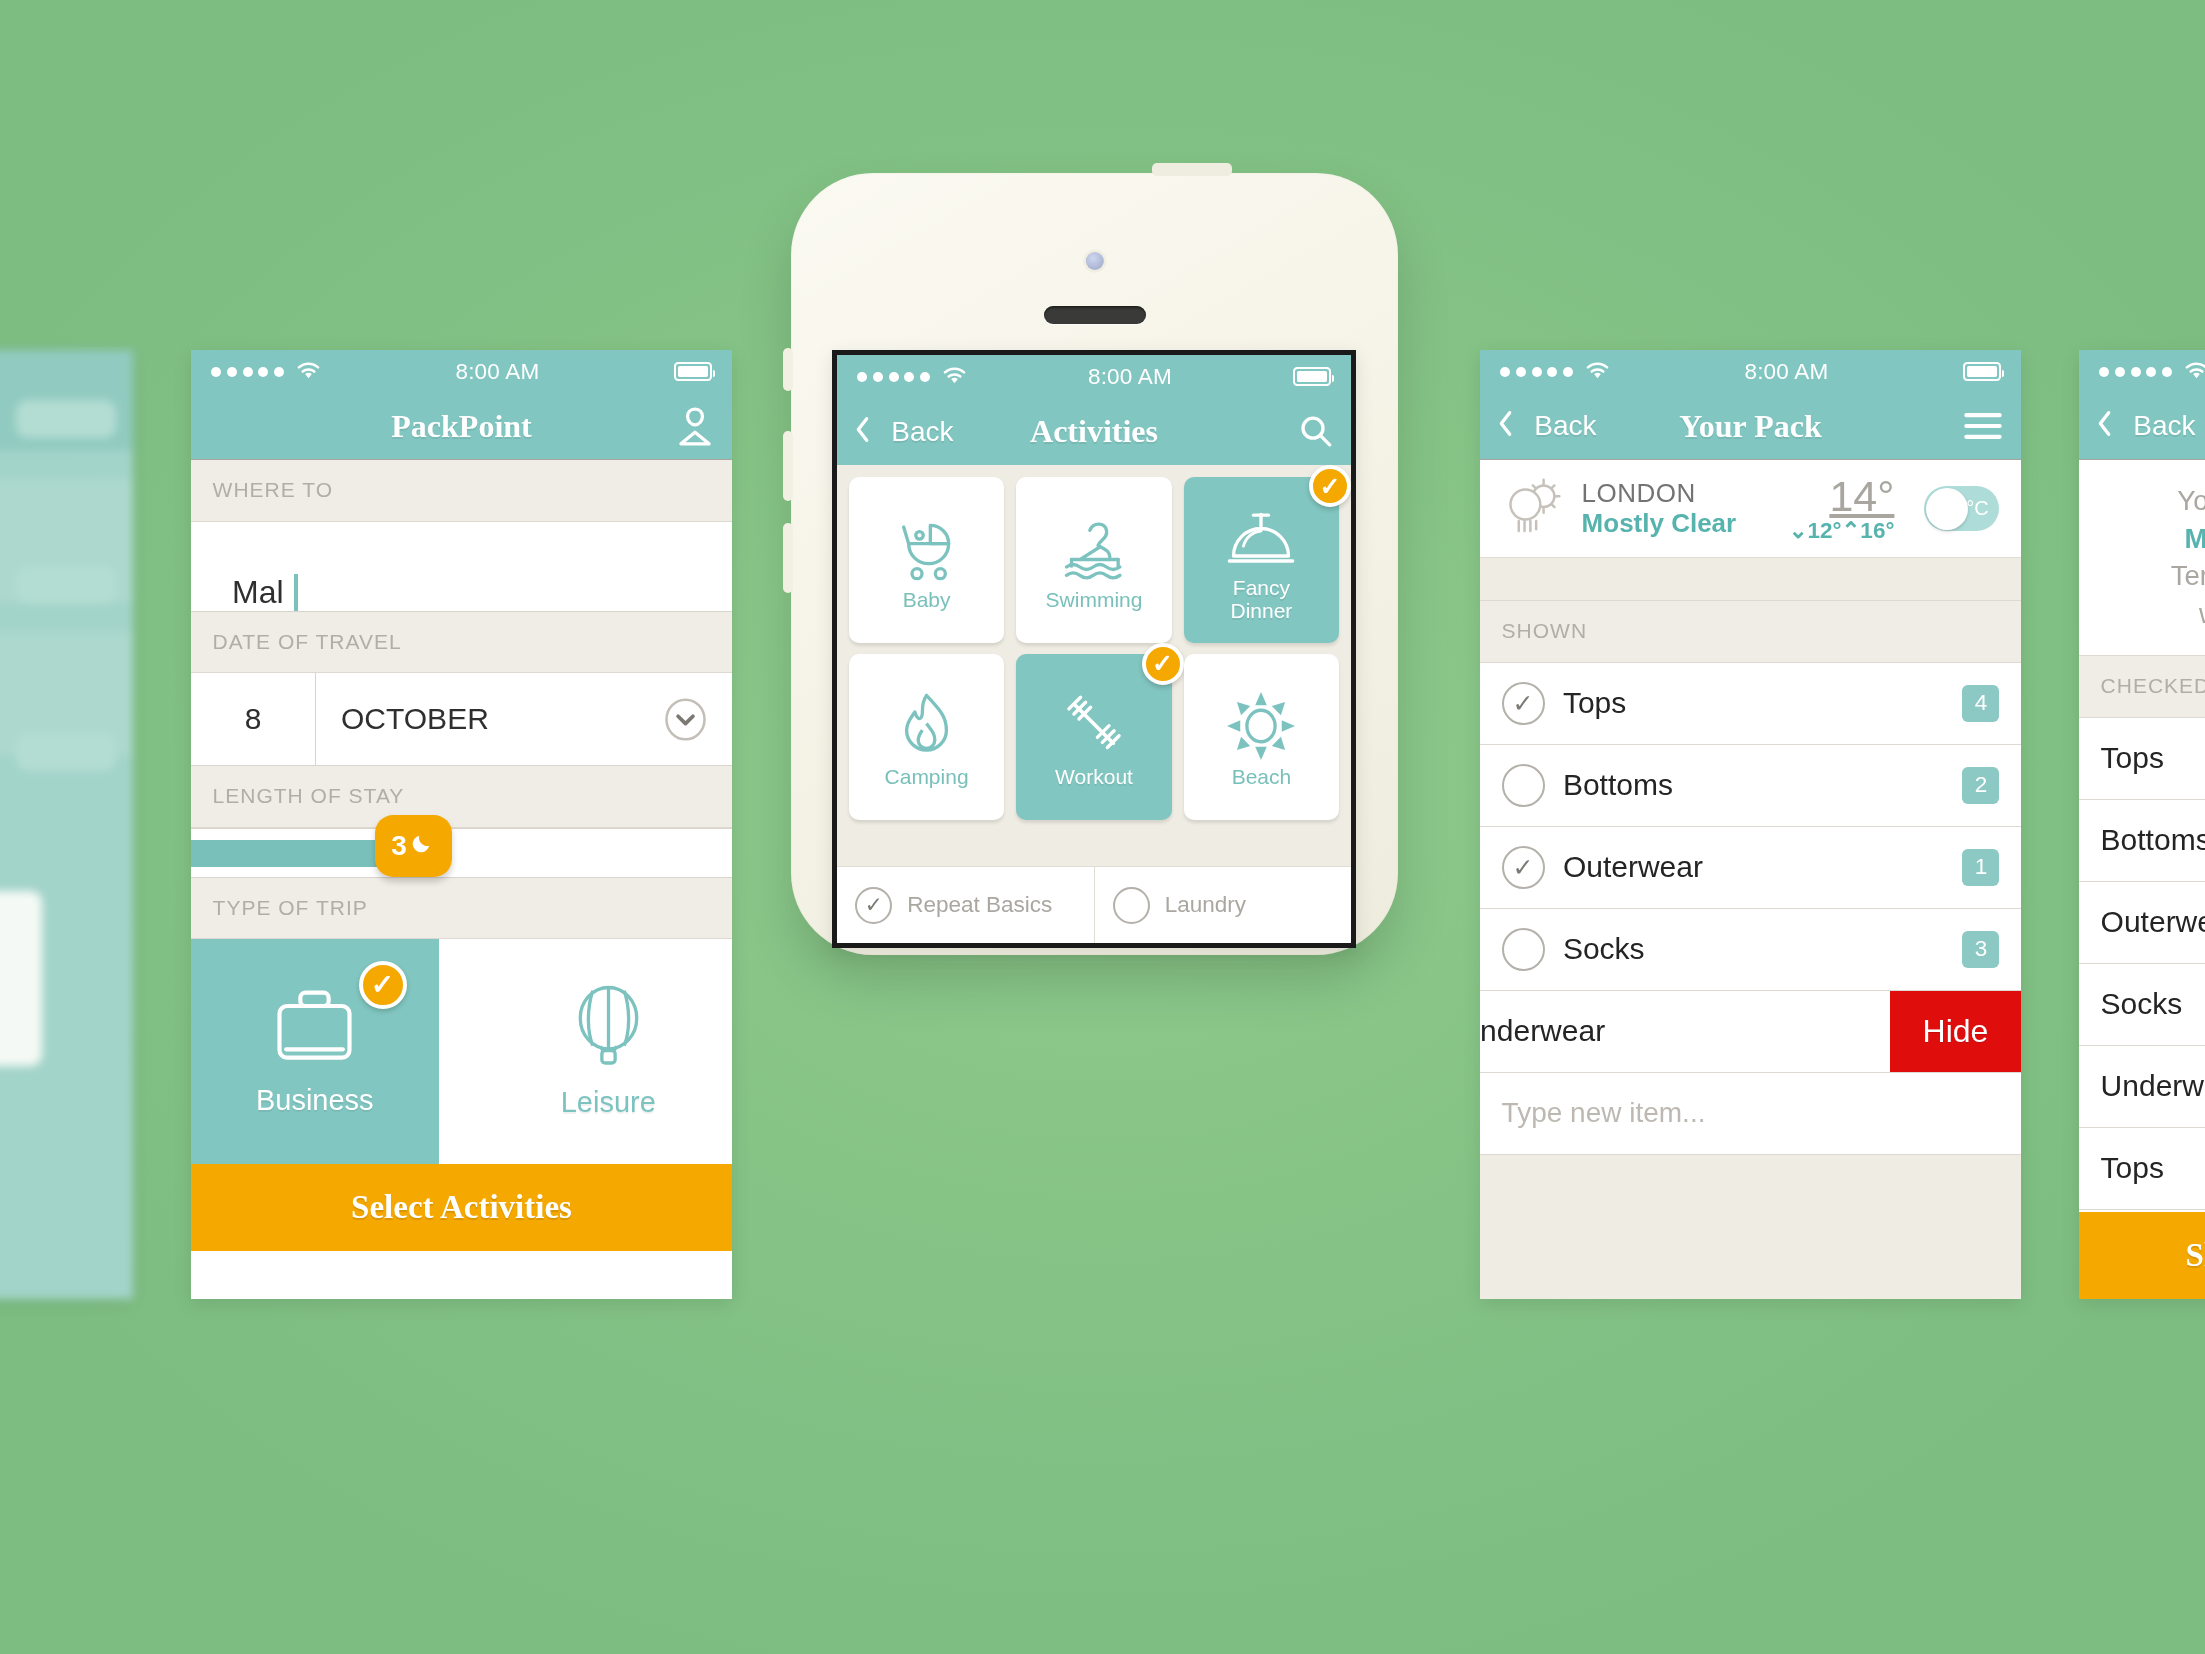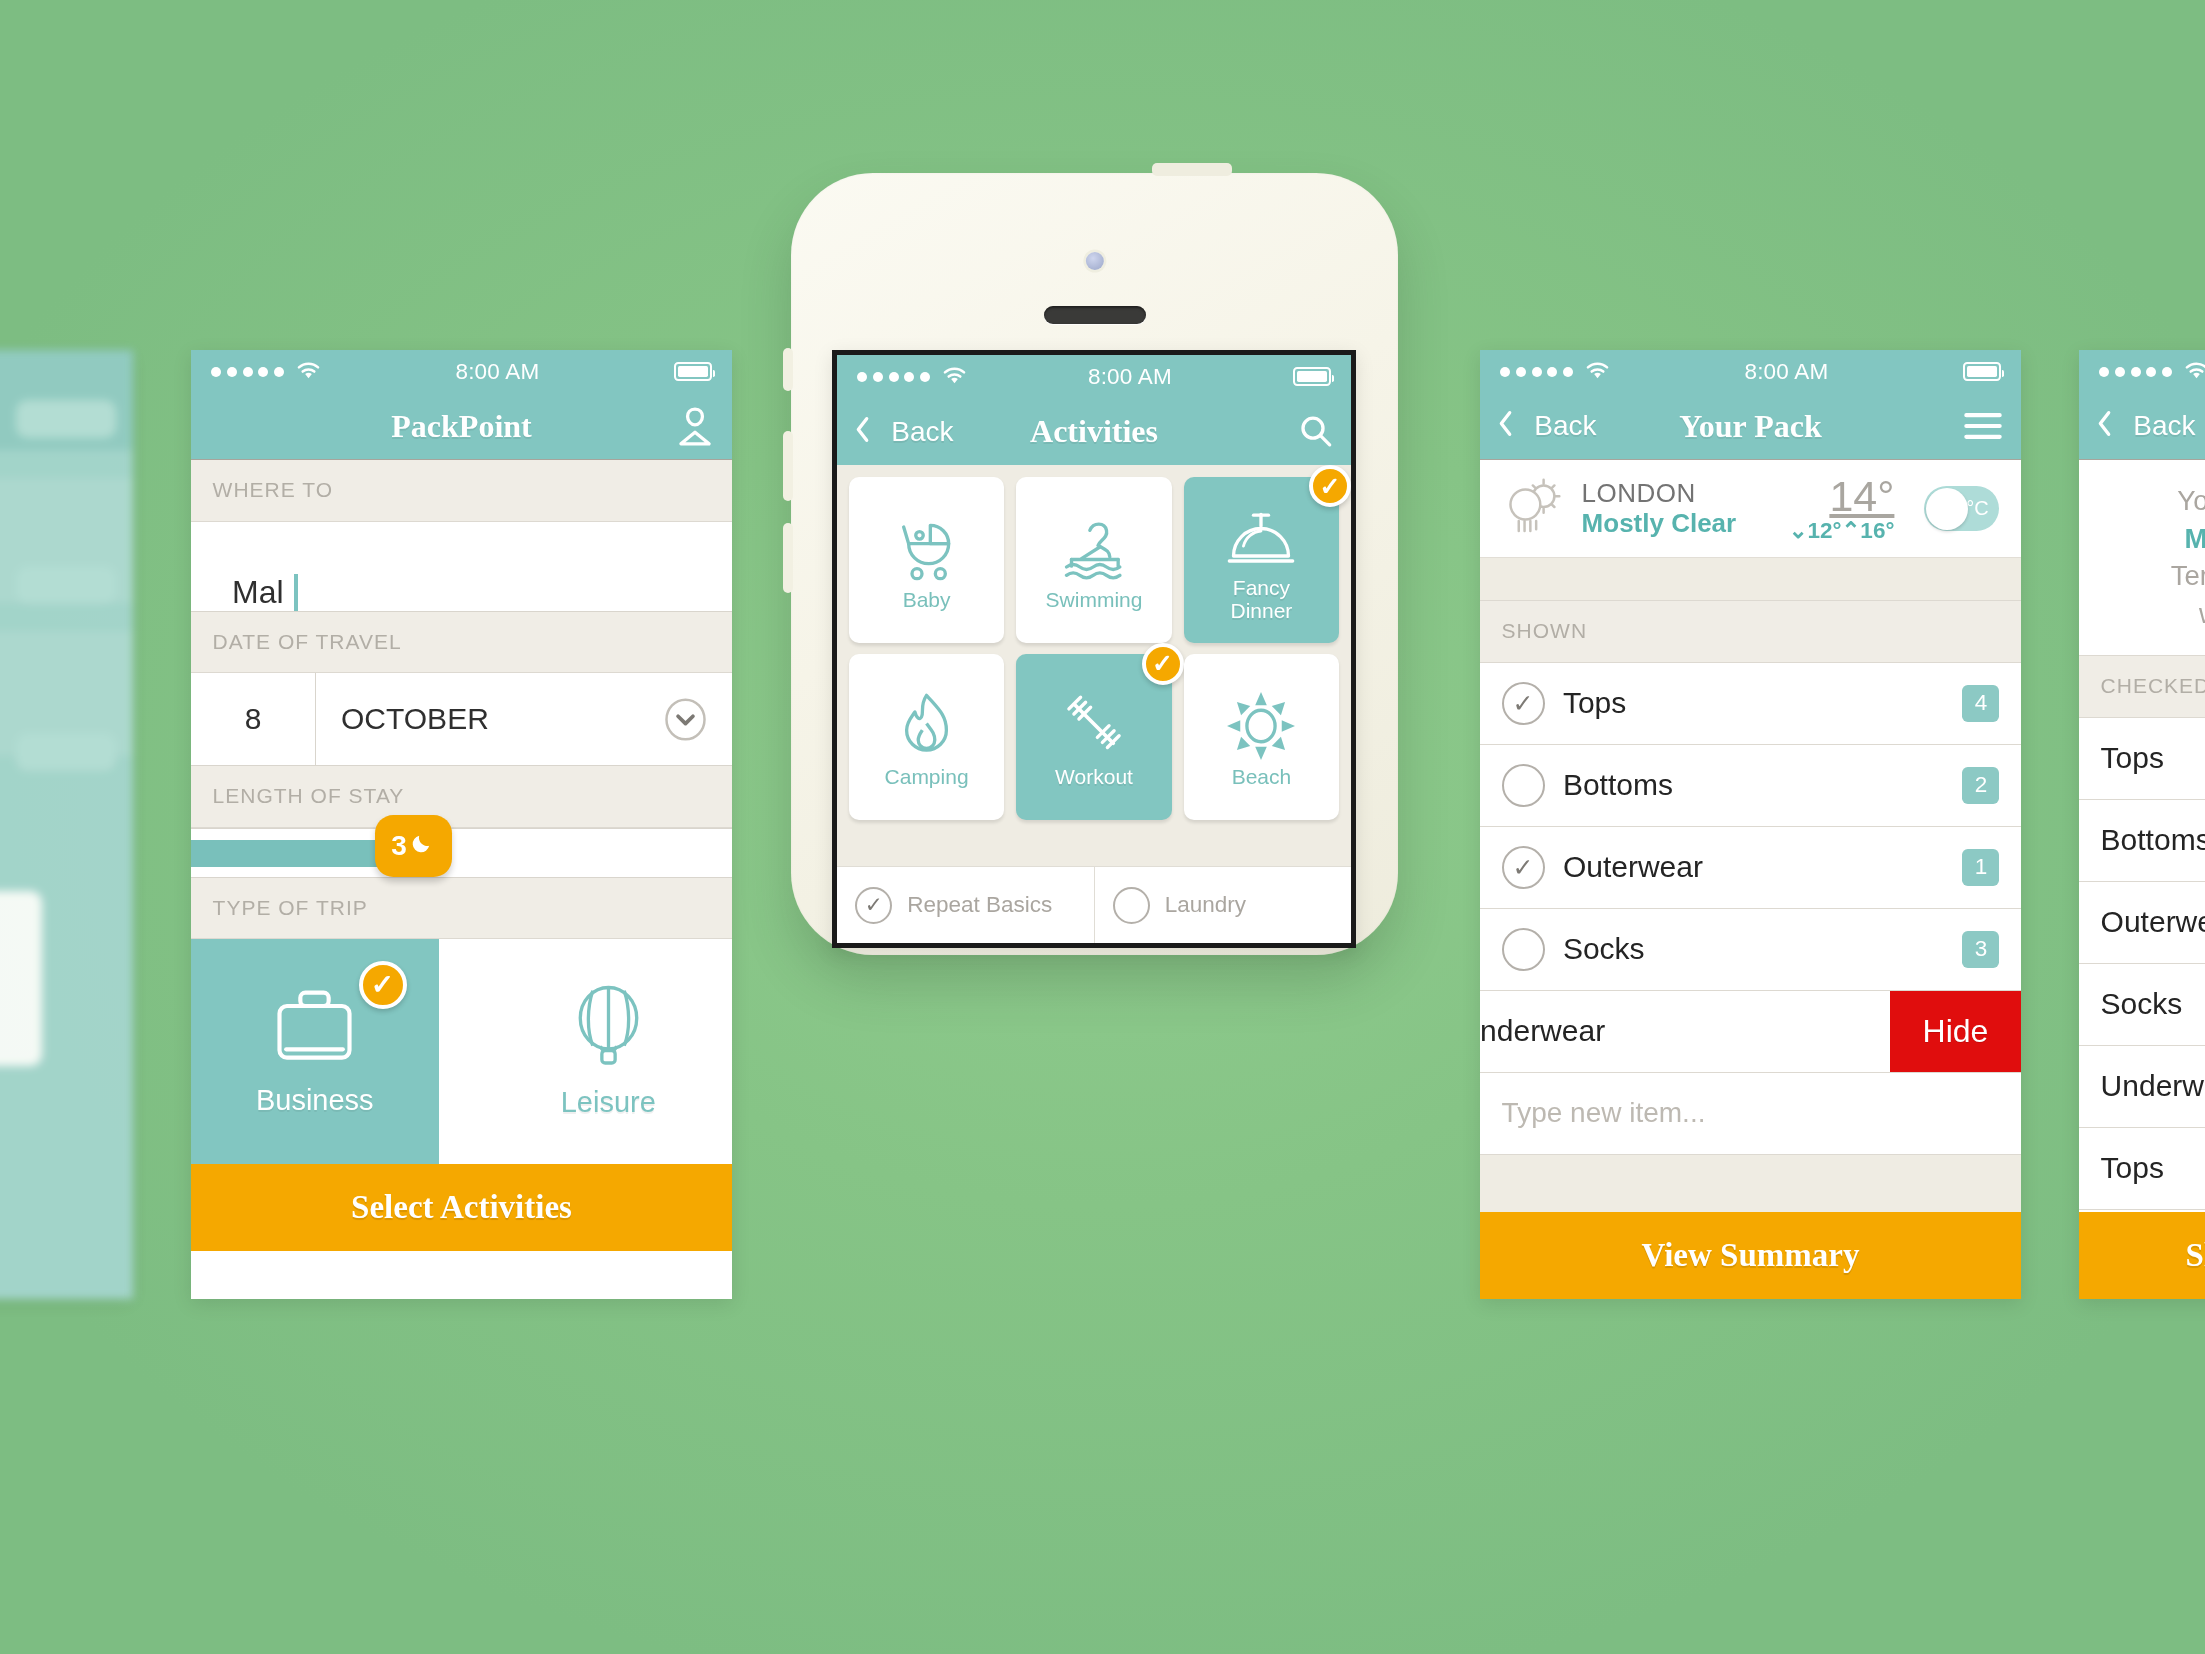--- a/index.html
+++ b/index.html
@@ -557,21 +557,20 @@
     <span class="pack-count">3</span>
   </div>
 
   <div class="swipe-row">
     <span class="swipe-name">Underwear</span>
     <span class="swipe-hide">Hide</span>
   </div>
 
   <div class="new-item">Type new item...</div>
   <div class="tail-band"></div>
-  <div class="cta">View Summary</div>
 </div>
 
 <div class="screen" id="phoneR">
 
   <div class="statusbar">
     <span class="sb-dots">
         <i></i>
         <i></i>
         <i></i>
         <i></i>

